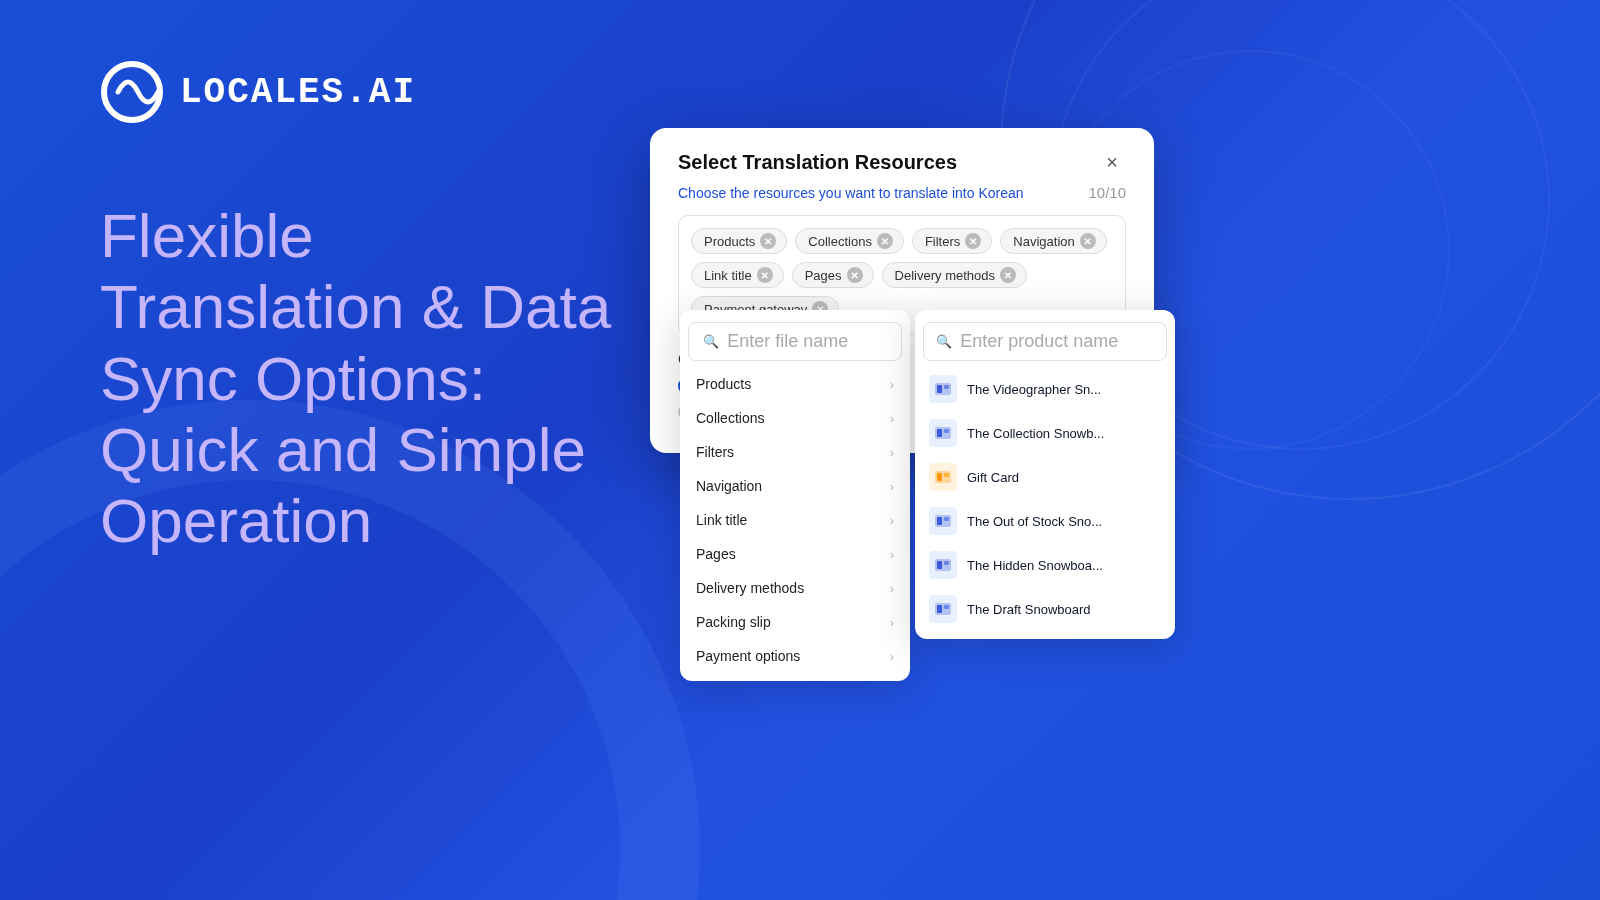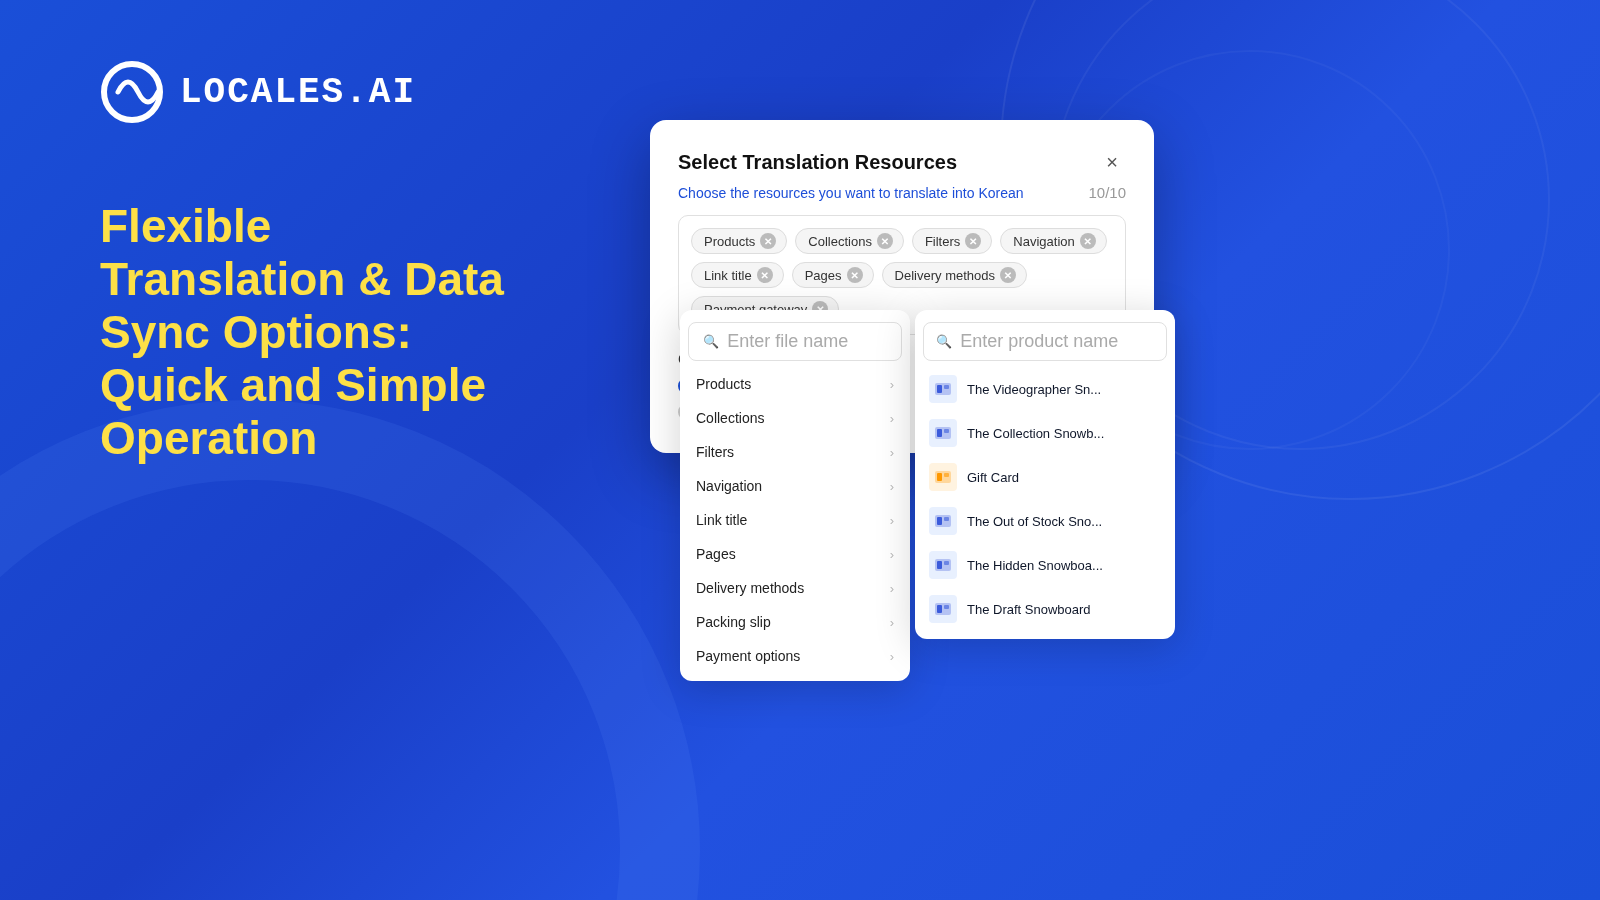--- a/index.html
+++ b/index.html
@@ -74,36 +74,36 @@
 
     
     .hero-text {
       position: absolute;
       top: 200px;
       left: 100px;
       width: 560px;
     }
 
     .hero-text h1 {
-      font-size: 46px;
-      font-weight: 700;
-      color: #fde047;
+      font-size: 62px;
+      font-weight: 400;
+      color: #c4b5fd;
       line-height: 1.15;
     }
 
     
     .dialog {
       position: absolute;
-      top: 120px;
+      top: 128px;
       left: 650px;
       width: 504px;
       background: white;
       border-radius: 16px;
       box-shadow: 0 20px 60px rgba(0,0,0,0.3);
-      padding: 28px 28px 24px;
+      padding: 20px 28px 24px;
       z-index: 10;
     }
 
     .dialog-header {
       display: flex;
       justify-content: space-between;
       align-items: center;
       margin-bottom: 8px;
     }
 

